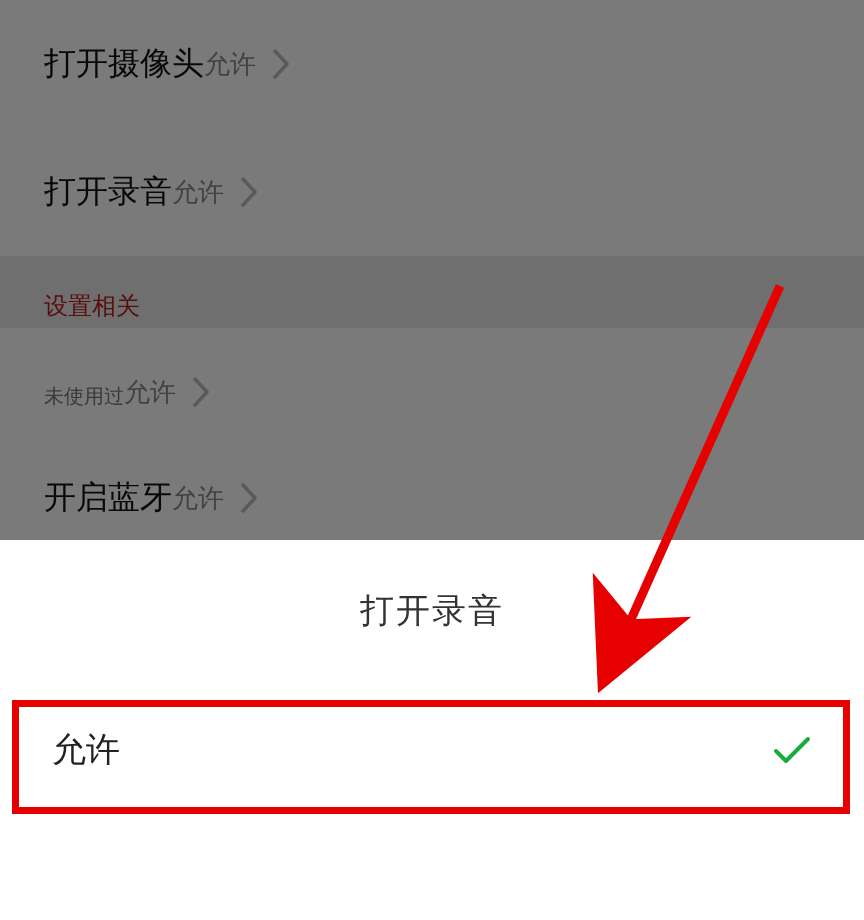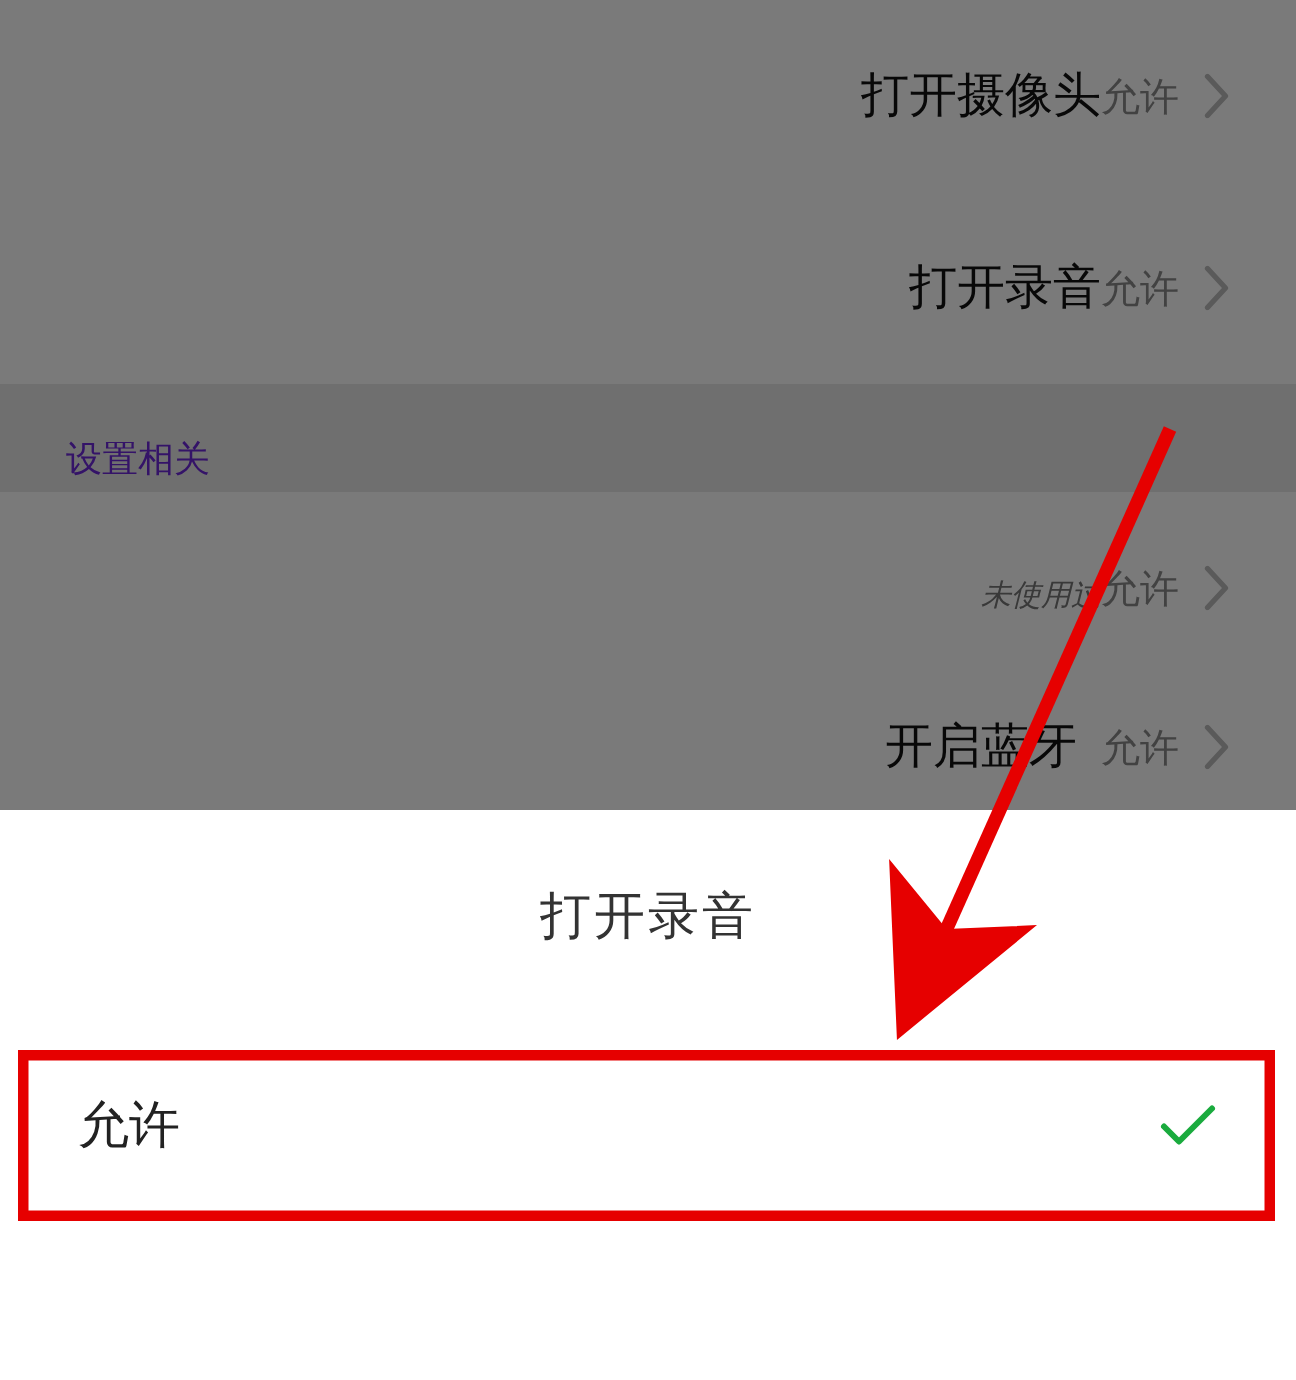--- a/index.html
+++ b/index.html
@@ -30,42 +30,41 @@
       left: 0;
       right: 0;
       bottom: 0;
       background: rgba(0,0,0,0.52);
       pointer-events: none;
     }
     .settings-row {
       position: relative;
       display: flex;
       align-items: center;
-      justify-content: flex-end;
+      justify-content: flex-start;
       padding: 0 44px 0 44px;
       height: 128px;
       background: #fff;
     }
     .section-gap {
       height: 72px;
       background: #e9e9e9;
       padding: 34px 44px 0 44px;
       font-size: 24px;
-      color: #6d28d9;
+      color: #b91c1c;
     }
     .row-title {
       font-size: 32px;
       color: #111;
       font-weight: 400;
     }
     .row-sub {
       font-size: 20px;
       color: #777;
       margin-top: 8px;
-      font-style: italic;
     }
     .row-left {
       display: flex;
       flex-direction: column;
       justify-content: center;
     }
     .row-right {
       display: flex;
       align-items: center;
       gap: 16px;
@@ -73,21 +72,20 @@
     .row-value {
       font-size: 26px;
       color: #8a8a8a;
     }
     .chevron {
       width: 18px;
       height: 30px;
     }
     .row-bluetooth {
       height: 84px;
-      gap: 16px;
     }
     .action-sheet {
       position: absolute;
       top: 540px;
       left: 0;
       width: 100%;
       height: 380px;
       background: #fff;
       z-index: 5;
     }

